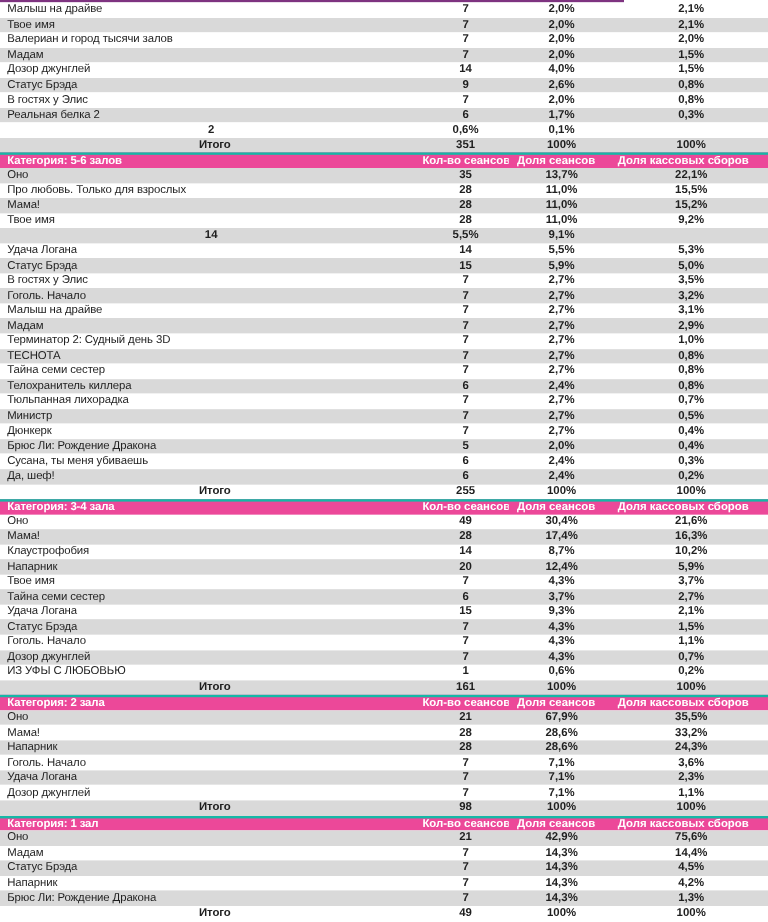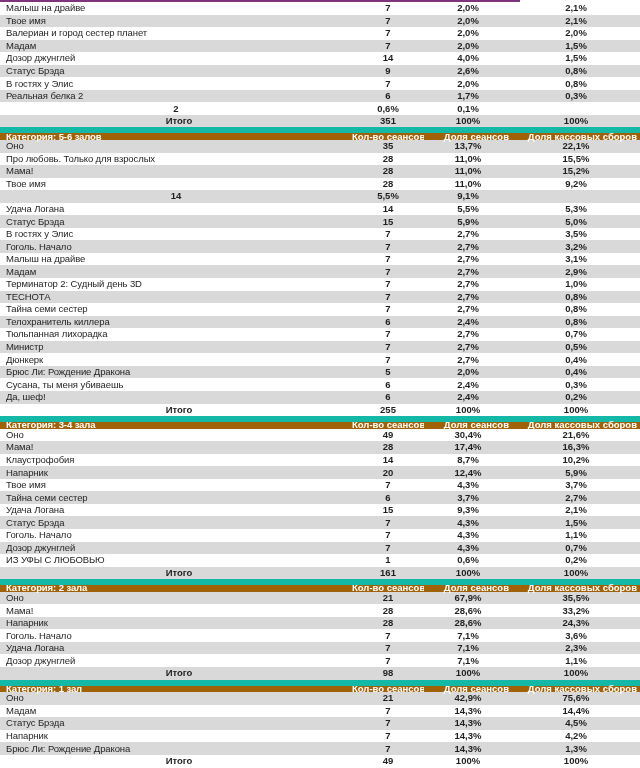--- a/index.html
+++ b/index.html
@@ -18,24 +18,24 @@
     font-size:9.5px;
     line-height:10px;
     box-sizing:border-box;
     background:#ffffff;
   }
   .row.gray{background:#d9d9d9;}
   .cell{white-space:nowrap;overflow:hidden;}
   .c-title{padding-left:6px;letter-spacing:-0.1px;}
   .c-num{text-align:center;font-weight:bold;}
   .row.header{
-    background:#a16207;color:#ffffff;font-weight:bold;
-    border-top:6px solid #14b8a6;
+    background:#ec4899;color:#ffffff;font-weight:bold;
+    border-top:2px solid #14b8a6;
   }
-  .row.header .c-num{text-align:right;padding-right:3px;}
+  .row.header .c-num{text-align:right;padding-right:16px;}
   .row.total .c-title{font-weight:bold;text-align:center;}
 </style>
 </head>
 <body>
 
 <div class="page">
   <div class="top-border"></div>
   <div class="table" id="sessions-table">
       <div class="row">
         <div class="cell c-title">Малыш на драйве</div>
@@ -43,21 +43,21 @@
         <div class="cell c-num">2,0%</div>
         <div class="cell c-num">2,1%</div>
       </div>
       <div class="row gray">
         <div class="cell c-title">Твое имя</div>
         <div class="cell c-num">7</div>
         <div class="cell c-num">2,0%</div>
         <div class="cell c-num">2,1%</div>
       </div>
       <div class="row">
-        <div class="cell c-title">Валериан и город сестер планет</div>
+        <div class="cell c-title">Валериан и город тысячи залов</div>
         <div class="cell c-num">7</div>
         <div class="cell c-num">2,0%</div>
         <div class="cell c-num">2,0%</div>
       </div>
       <div class="row gray">
         <div class="cell c-title">Мадам</div>
         <div class="cell c-num">7</div>
         <div class="cell c-num">2,0%</div>
         <div class="cell c-num">1,5%</div>
       </div>

